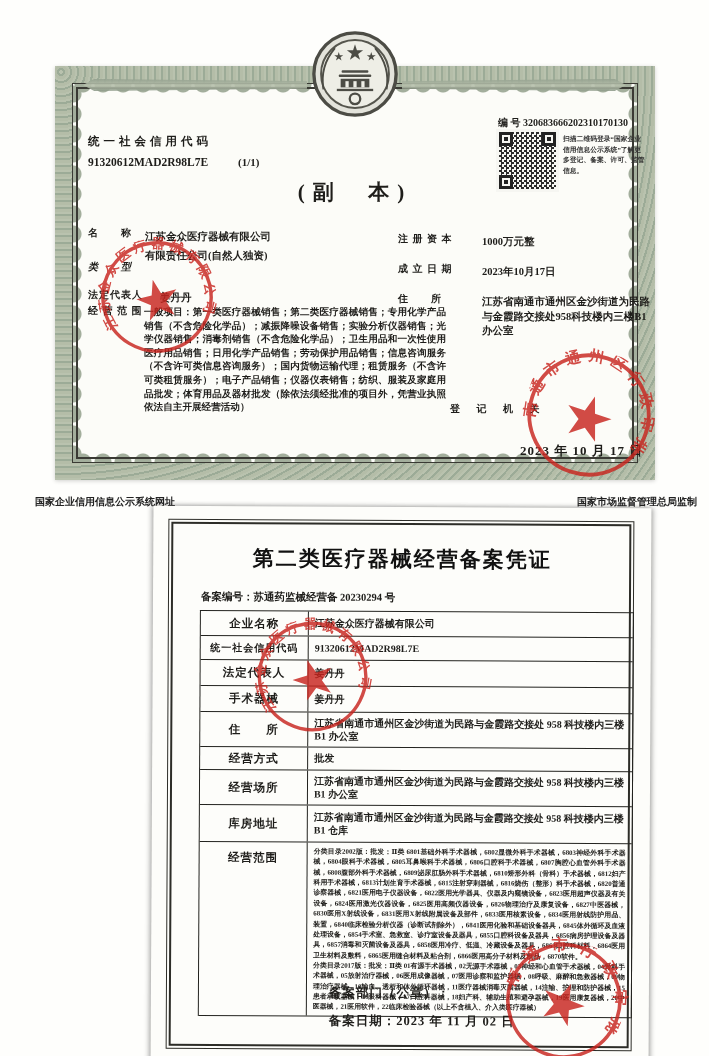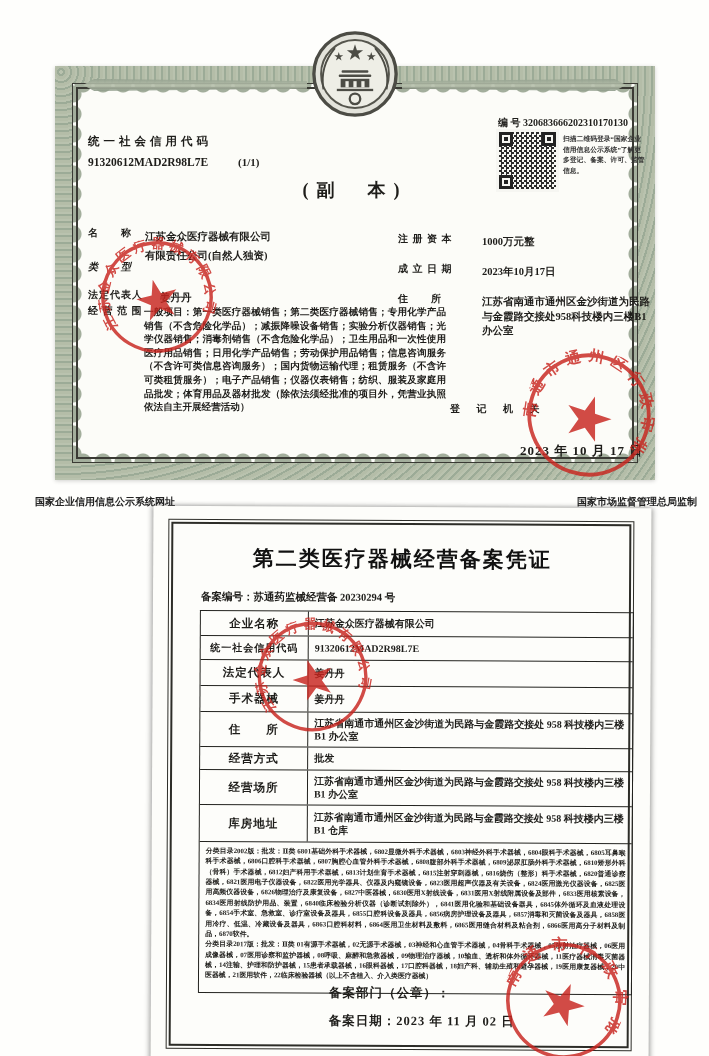--- a/index.html
+++ b/index.html
@@ -24,21 +24,21 @@
     background:linear-gradient(180deg,#93a08e,#b7c0ac 55%,#8c9988);
     opacity:.9;}
   .wing-l{left:83px;width:224px;clip-path:polygon(0 50%,5% 0,100% 18%,100% 82%,5% 100%);}
   .wing-r{right:83px;width:224px;clip-path:polygon(100% 50%,95% 0,0 18%,0 82%,95% 100%);}
 
   .emblem{position:absolute;left:311px;top:30px;width:88px;height:88px;}
 
   .t{position:absolute;white-space:pre-wrap;}
   .lic-title{left:225px;top:126px;width:260px;text-align:center;font-size:37px;font-weight:bold;
     letter-spacing:13px;font-family:"Liberation Sans","DejaVu Sans",sans-serif;color:#111;}
-  .lic-sub{left:225px;top:178px;width:260px;text-align:center;font-size:18px;font-weight:bold;letter-spacing:8px;}
+  .lic-sub{left:225px;top:178px;width:260px;text-align:center;font-size:21px;font-weight:bold;letter-spacing:8px;}
   .ccl{left:88px;top:134px;font-size:11.5px;font-weight:bold;letter-spacing:4px;}
   .ccv{left:88px;top:156px;font-size:11.5px;font-weight:bold;font-family:"Liberation Serif",serif;}
   .ccx{left:238px;top:156px;font-size:11px;font-weight:bold;}
   .ser{left:498px;top:116px;font-size:10px;font-weight:bold;}
   .qr{position:absolute;left:499px;top:132px;width:57px;height:57px;background:
       repeating-conic-gradient(#2c2c2c 0 25%, #f6f6f2 0 50%);
       background-size:5px 5px;outline:3px solid #f6f6f2;}
   .fp{position:absolute;width:14px;height:14px;border:3px solid #222;background:#f6f6f2;box-sizing:border-box;}
   .fp::after{content:"";position:absolute;inset:2px;background:#222;}
   .fp1{left:0;top:0}.fp2{right:0;top:0}.fp3{left:0;bottom:0}
@@ -212,20 +212,21 @@
       </div>
       <div class="frow" style="min-height:34px;">
         <div class="fl">经营场所</div>
         <div class="fv">江苏省南通市通州区金沙街道为民路与金霞路交接处 958 科技楼内三楼 B1 办公室</div>
       </div>
       <div class="frow" style="min-height:36px;">
         <div class="fl">库房地址</div>
         <div class="fv">江苏省南通市通州区金沙街道为民路与金霞路交接处 958 科技楼内三楼 B1 仓库</div>
       </div>
       <div class="frow" style="min-height:150px;">
+        <div class="fl" style="align-items:flex-start;padding-top:8px;">经营范围</div>
         <div class="fv small">
           <span>分类目录2002版：批发：Ⅱ类 6801基础外科手术器械，6802显微外科手术器械，6803神经外科手术器械，6804眼科手术器械，6805耳鼻喉科手术器械，6806口腔科手术器械，6807胸腔心血管外科手术器械，6808腹部外科手术器械，6809泌尿肛肠外科手术器械，6810矫形外科（骨科）手术器械，6812妇产科用手术器械，6813计划生育手术器械，6815注射穿刺器械，6816烧伤（整形）科手术器械，6820普通诊察器械，6821医用电子仪器设备，6822医用光学器具、仪器及内窥镜设备，6823医用超声仪器及有关设备，6824医用激光仪器设备，6825医用高频仪器设备，6826物理治疗及康复设备，6827中医器械，6830医用X射线设备，6831医用X射线附属设备及部件，6833医用核素设备，6834医用射线防护用品、装置，6840临床检验分析仪器（诊断试剂除外），6841医用化验和基础设备器具，6845体外循环及血液处理设备，6854手术室、急救室、诊疗室设备及器具，6855口腔科设备及器具，6856病房护理设备及器具，6857消毒和灭菌设备及器具，6858医用冷疗、低温、冷藏设备及器具，6863口腔科材料，6864医用卫生材料及敷料，6865医用缝合材料及粘合剂，6866医用高分子材料及制品，6870软件。</span><br>
           <span>分类目录2017版：批发：Ⅱ类 01有源手术器械，02无源手术器械，03神经和心血管手术器械，04骨科手术器械，05放射治疗器械，06医用成像器械，07医用诊察和监护器械，08呼吸、麻醉和急救器械，09物理治疗器械，10输血、透析和体外循环器械，11医疗器械消毒灭菌器械，14注输、护理和防护器械，15患者承载器械，16眼科器械，17口腔科器械，18妇产科、辅助生殖和避孕器械，19医用康复器械，20中医器械，21医用软件，22临床检验器械（以上不含植入、介入类医疗器械）</span>
         </div>
       </div>
     </div>
 
     <div class="t f-dept">备案部门（公章）：</div>
     <div class="t f-date">备案日期：2023 年 11 月 02 日</div>
 

